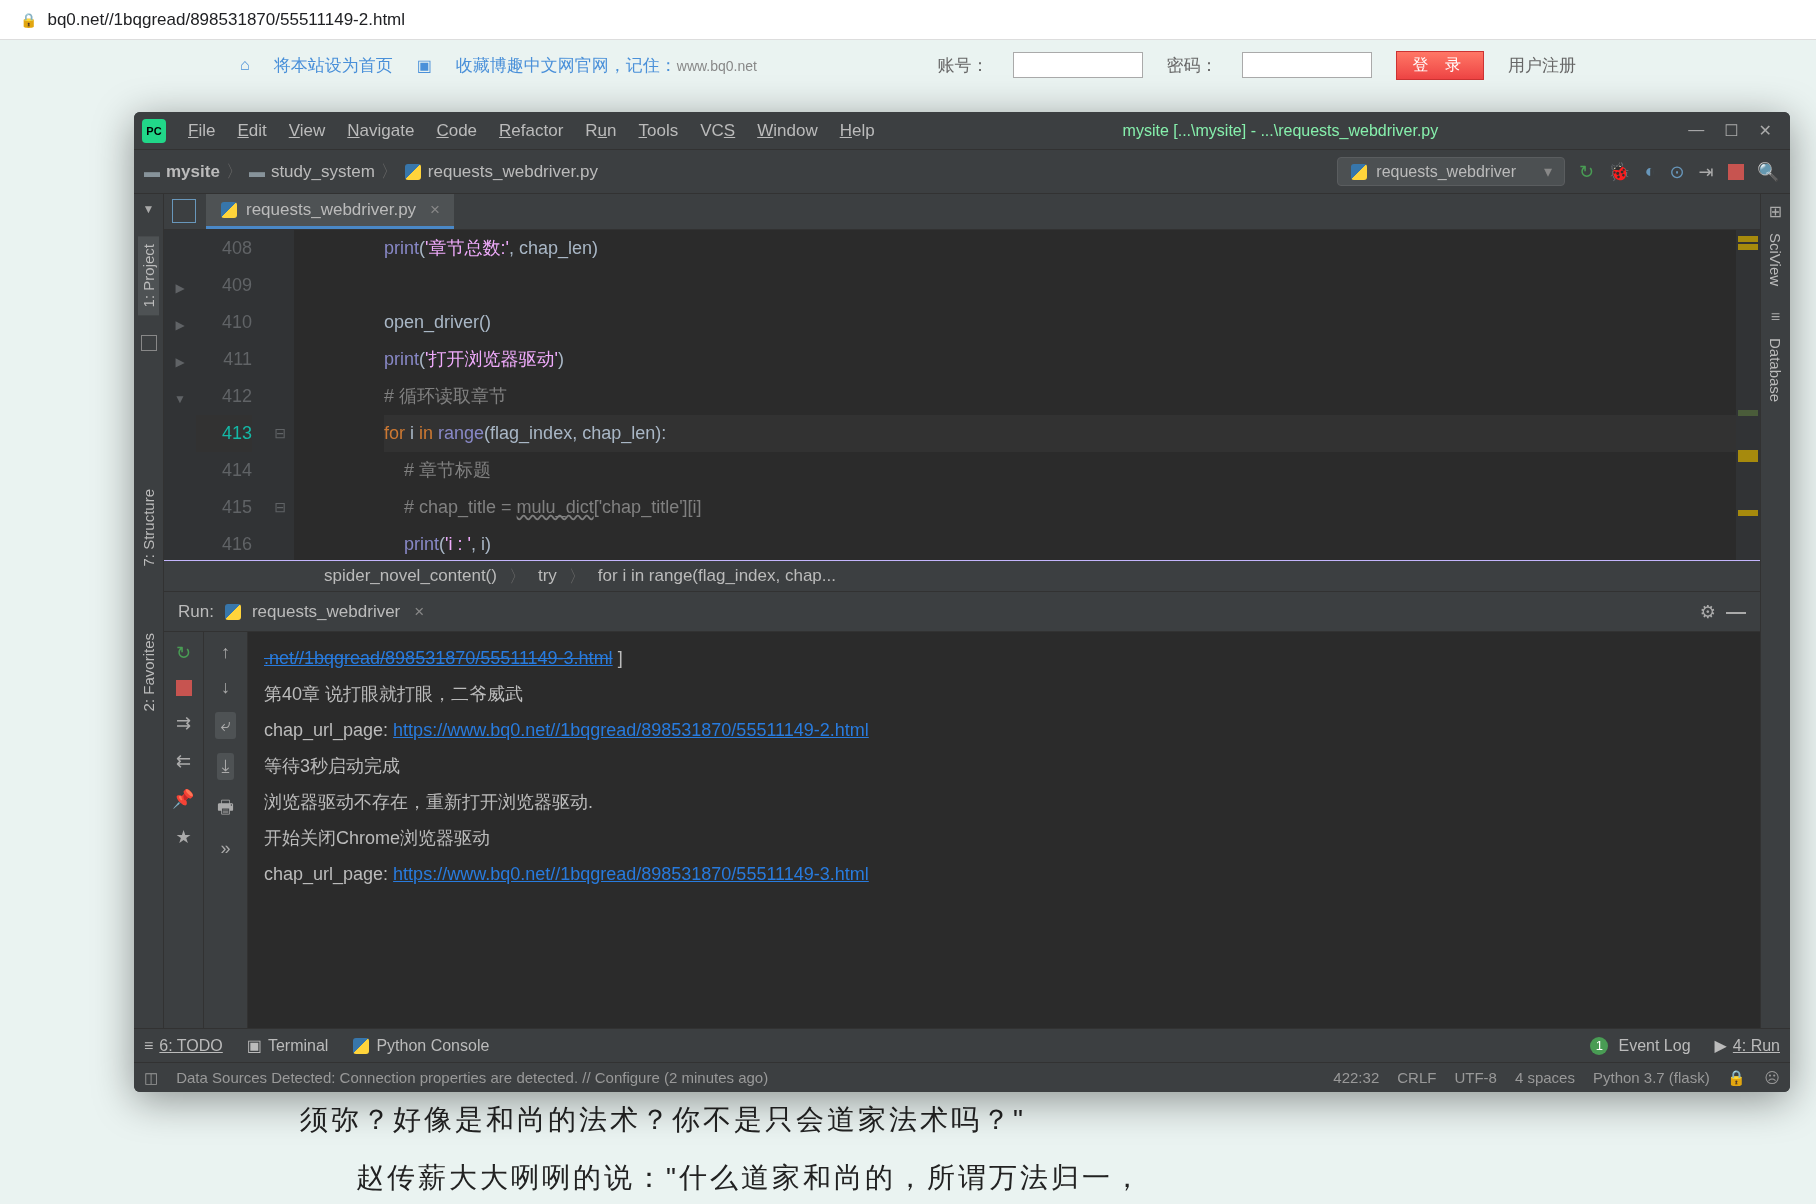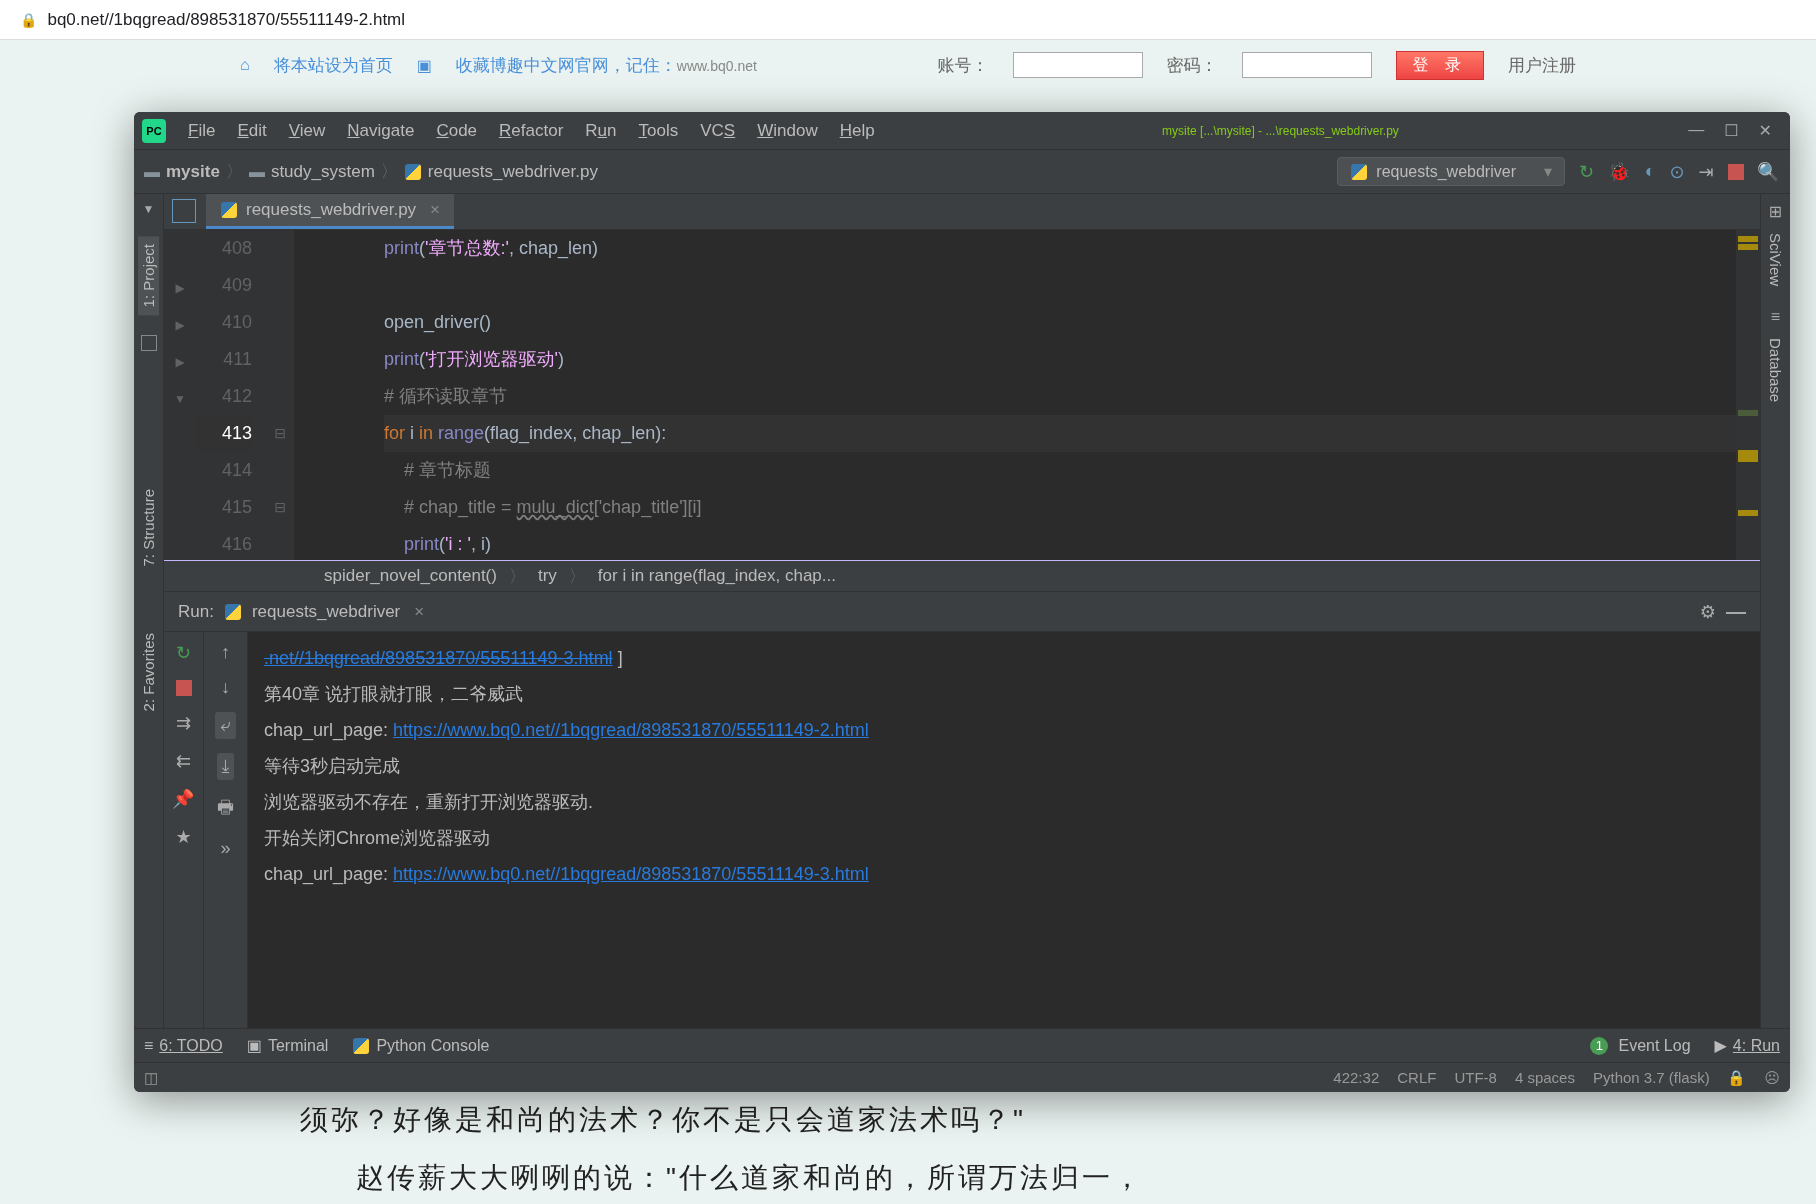--- a/index.html
+++ b/index.html
@@ -20,21 +20,21 @@
 .site-hdr .reg { color:#666; cursor:pointer; font-size:17px; }
 
 
 .ide { position:absolute; left:134px; top:112px; width:1656px; height:980px; background:#3c3f41; border-radius:6px; overflow:hidden; display:flex; flex-direction:column; box-shadow:0 8px 40px rgba(0,0,0,.4); font-family:"Segoe UI",sans-serif; }
 
 .titlebar { height:38px; background:#3c3f41; display:flex; align-items:center; padding:0 8px; color:#bbb; border-bottom:1px solid #323232; }
 .pc-icon { width:24px; height:24px; background:#21d789; border-radius:4px; margin-right:14px; position:relative; font-size:11px; color:#000; display:flex; align-items:center; justify-content:center; font-weight:bold; }
 .menubar { display:flex; gap:6px; }
 .menubar span { padding:4px 8px; font-size:17px; cursor:pointer; }
 .menubar span u { text-decoration:underline; }
-.titlebar .title { flex:1; text-align:center; color:#84cc16; font-size:12px; }
+.titlebar .title { flex:1; text-align:center; color:#86efac; font-size:16px; }
 .win-btns { display:flex; gap:20px; padding:0 10px; }
 .win-btns span { color:#aaa; font-size:16px; cursor:pointer; }
 
 .navbar { height:44px; background:#3c3f41; display:flex; align-items:center; padding:0 10px; border-bottom:1px solid #323232; }
 .breadcrumb { display:flex; align-items:center; gap:6px; color:#bbb; font-size:17px; }
 .breadcrumb .chev { color:#666; }
 .folder-icon { color:#87939a; font-size:16px; }
 .py-icon { width:18px; height:18px; display:inline-flex; align-items:center; justify-content:center; }
 .py-icon::before { content:""; width:16px; height:16px; background:linear-gradient(135deg,#3776ab 50%,#ffd43b 50%); border-radius:3px; display:block; }
 .navbar .spacer { flex:1; }
@@ -60,21 +60,21 @@
 .tabrow { height:36px; background:#3c3f41; display:flex; align-items:flex-end; border-bottom:1px solid #323232; padding-left:8px; }
 .proj-ico { width:24px; height:24px; border:1px solid #6897bb; margin-right:10px; margin-bottom:6px; }
 .file-tab { background:#4e5254; padding:6px 14px; display:flex; align-items:center; gap:8px; color:#bbb; font-size:17px; border-bottom:3px solid #4a88c7; }
 .file-tab .close { color:#888; margin-left:6px; cursor:pointer; }
 
 .editor { flex:0 0 330px; background:#2b2b2b; display:flex; font-family:"Consolas","Courier New",monospace; font-size:18px; line-height:37px; overflow:hidden; }
 .fold-strip { width:32px; background:#313335; display:flex; flex-direction:column; align-items:center; padding-top:4px; }
 .fold-strip span { height:37px; color:#606366; font-size:12px; display:flex; align-items:center; }
 .gutter { width:70px; background:#313335; color:#606366; text-align:right; padding-right:14px; }
 .gutter div { height:37px; }
-.gutter div.hl { background:#323232; color:#ffffff; }
+.gutter div.hl { background:#323232; color:#14b8a6; }
 .fold2 { width:28px; background:#313335; }
 .fold2 div { height:37px; display:flex; align-items:center; justify-content:center; color:#606366; font-size:14px; }
 .code { flex:1; padding-left:90px; color:#a9b7c6; position:relative; }
 .code .line { height:37px; white-space:pre; }
 .code .hl { background:#323232; }
 .kw { color:#cc7832; }
 .str { color:#f0abfc; }
 .cmt { color:#808080; }
 .builtin { color:#8888c6; }
 .wavy { text-decoration:underline wavy #808080; }
@@ -338,20 +338,21 @@
     <span class="spacer"></span>
     <span class="tab">
         <span class="badge">1</span>
         <span>Event Log</span>
       </span>
     <span class="tab">▶ <span style="text-decoration:underline">4: Run</span></span>
   </div>
 
   <div class="status">
     <span>◫</span>
+    <span class="item">Data Sources Detected: Connection properties are detected. // Configure (2 minutes ago)</span>
     <span class="spacer"></span>
     <span class="item">422:32</span>
     <span class="item">CRLF</span>
     <span class="item">UTF-8</span>
     <span class="item">4 spaces</span>
     <span class="item">Python 3.7 (flask)</span>
     <span>🔒</span>
     <span>☹</span>
   </div>
 

